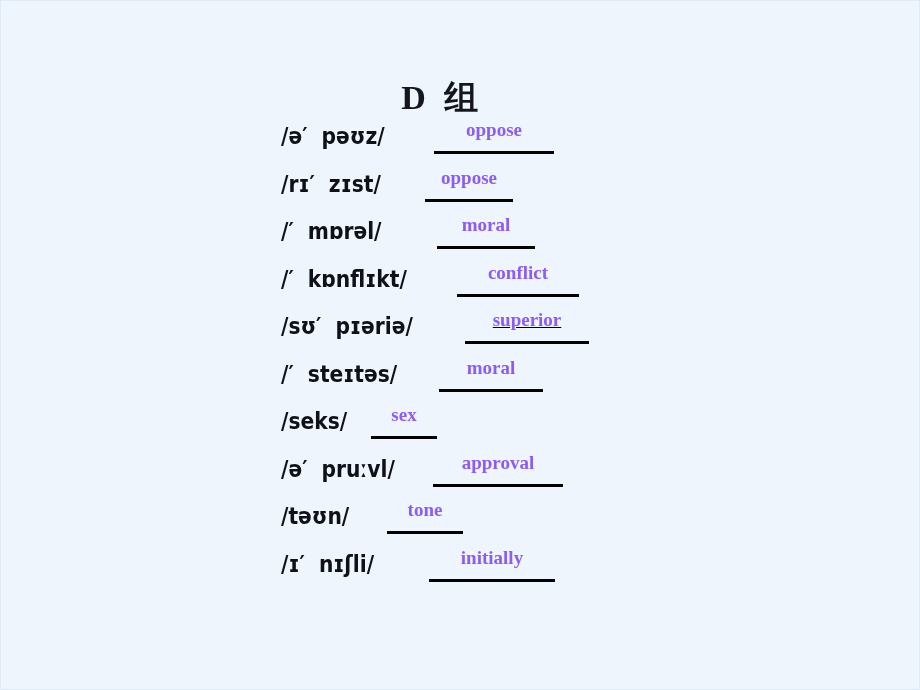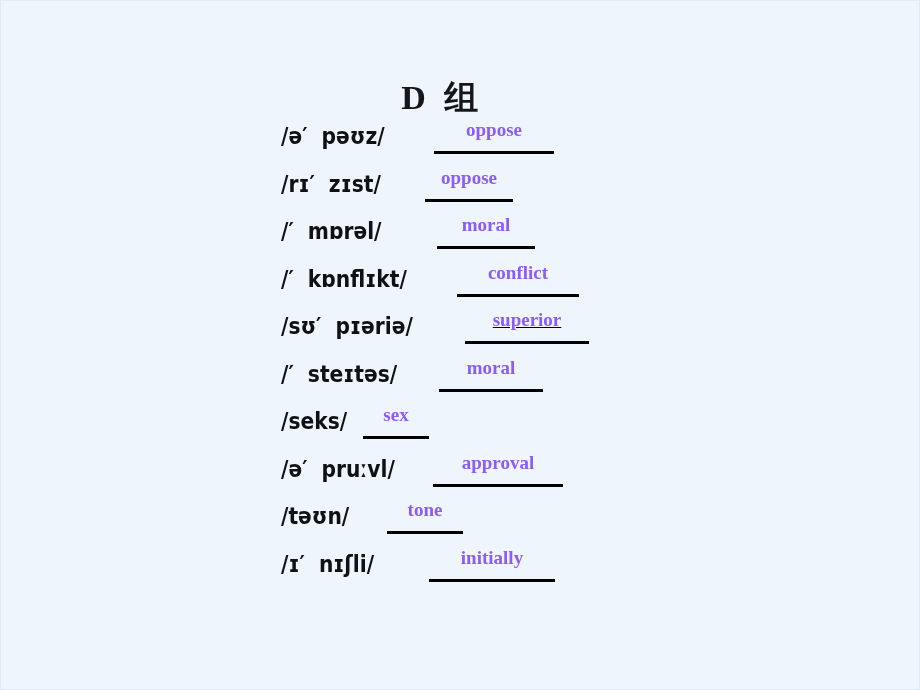--- a/index.html
+++ b/index.html
@@ -128,21 +128,21 @@
         </div>
       </div>
       <div class="row">
         <div class="phonetic">/′  steɪtəs/</div>
         <div class="answer" style="left: 410px; width: 104px;">
           <span class="word">moral</span>
         </div>
       </div>
       <div class="row">
         <div class="phonetic">/seks/</div>
-        <div class="answer" style="left: 334px; width: 66px;">
+        <div class="answer" style="left: 342px; width: 66px;">
           <span class="word">sex</span>
         </div>
       </div>
       <div class="row">
         <div class="phonetic">/ə′  pruːvl/</div>
         <div class="answer" style="left: 404px; width: 130px;">
           <span class="word">approval</span>
         </div>
       </div>
       <div class="row">

